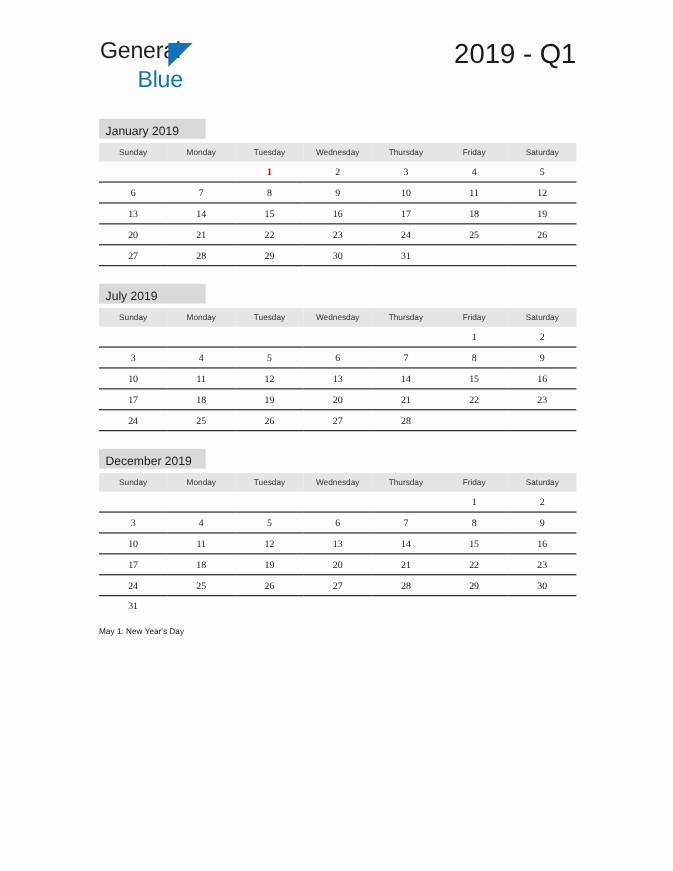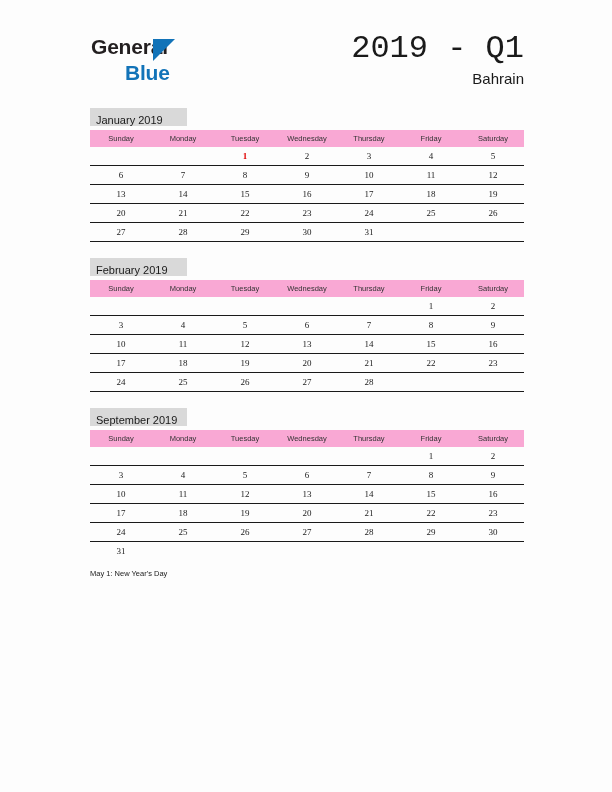--- a/index.html
+++ b/index.html
@@ -24,21 +24,20 @@
     width: 612px;
     height: 100px;
   }
 
   .logo {
     position: absolute;
     left: 91px;
     top: 35px;
     width: 110px;
     height: 48px;
-    font-weight: bold;
   }
   .logo-general {
     position: absolute;
     left: 0;
     top: 0;
     font-size: 21px;
     line-height: 24px;
     letter-spacing: -0.2px;
     color: #231f20;
     font-family: "Liberation Sans", sans-serif;
@@ -63,24 +62,24 @@
     font-family: "Liberation Sans", sans-serif;
   }
 
   .title-block {
     position: absolute;
     right: 88px;
     top: 34px;
     text-align: right;
   }
   .title-main {
-    font-size: 32px;
+    font-size: 25px;
     line-height: 30px;
     color: #1a1a1a;
-    font-family: Liberation Mono, monospace;
+    font-family: Liberation Sans, sans-serif;
     font-weight: normal;
     white-space: nowrap;
   }
   .title-sub {
     margin-top: 6px;
     font-size: 15px;
     line-height: 18px;
     color: #1a1a1a;
     font-family: "Liberation Sans", sans-serif;
     white-space: nowrap;
@@ -114,21 +113,21 @@
     font-family: "Liberation Sans", sans-serif;
     white-space: nowrap;
   }
 
   table.cal {
     width: 434px;
     border-collapse: collapse;
     table-layout: fixed;
   }
   table.cal th {
-    background: #f9a8d4;
+    background: #e5e5e5;
     font-size: 7.5px;
     font-weight: normal;
     color: #333333;
     height: 15px;
     text-align: center;
     vertical-align: middle;
     font-family: "Liberation Sans", sans-serif;
     border: none;
   }
   table.cal td {
@@ -171,21 +170,20 @@
 <div class="page-header">
 
   <div class="logo">
     <span class="logo-general">General</span>
     <span class="logo-triangle"></span>
     <span class="logo-blue">Blue</span>
   </div>
 
   <div class="title-block">
     <div class="title-main">2019 - Q1</div>
-    <div class="title-sub">Bahrain</div>
   </div>
 
 </div>
 
 <div class="months" id="months-container">
     <div class="month-block">
       <div class="month-title-bar">
         <span class="month-title">January 2019</span>
       </div>
       <table class="cal">
@@ -244,21 +242,21 @@
             <td>30</td>
             <td>31</td>
             <td class="empty">&nbsp;</td>
             <td class="empty">&nbsp;</td>
           </tr>
         </tbody>
       </table>
     </div>
     <div class="month-block">
       <div class="month-title-bar">
-        <span class="month-title">February 2019</span>
+        <span class="month-title">July 2019</span>
       </div>
       <table class="cal">
         <thead>
           <tr>
             <th>Sunday</th>
             <th>Monday</th>
             <th>Tuesday</th>
             <th>Wednesday</th>
             <th>Thursday</th>
             <th>Friday</th>
@@ -309,21 +307,21 @@
             <td>27</td>
             <td>28</td>
             <td class="empty">&nbsp;</td>
             <td class="empty">&nbsp;</td>
           </tr>
         </tbody>
       </table>
     </div>
     <div class="month-block">
       <div class="month-title-bar">
-        <span class="month-title">September 2019</span>
+        <span class="month-title">December 2019</span>
       </div>
       <table class="cal">
         <thead>
           <tr>
             <th>Sunday</th>
             <th>Monday</th>
             <th>Tuesday</th>
             <th>Wednesday</th>
             <th>Thursday</th>
             <th>Friday</th>

